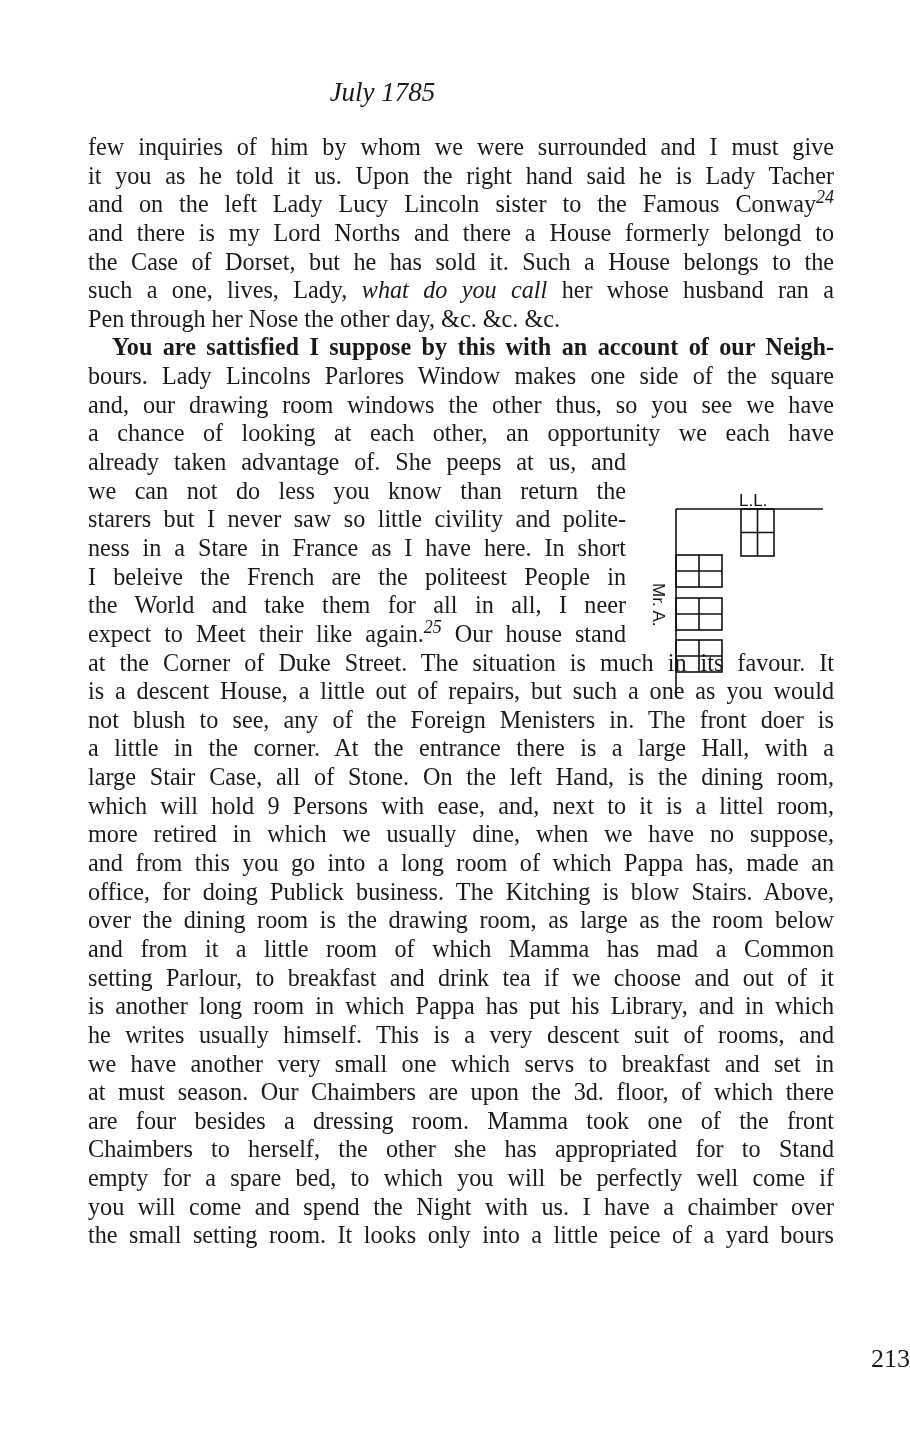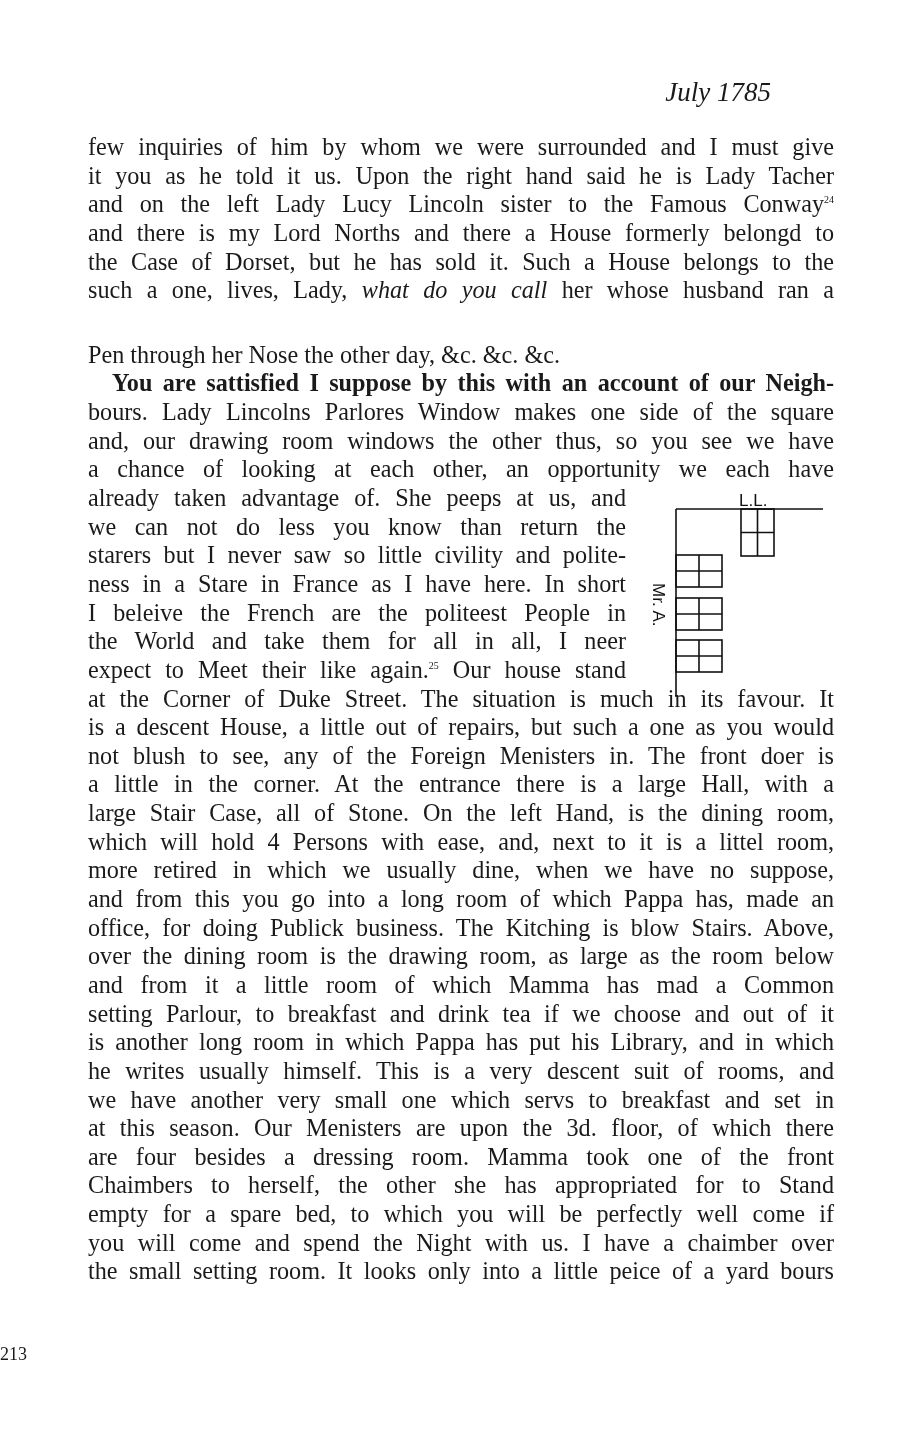--- a/index.html
+++ b/index.html
@@ -1,38 +1,38 @@
 <!DOCTYPE html>
 <html><head>
 <meta charset="utf-8">
 <style>
   html, body { margin: 0; padding: 0; background: #ffffff; }
   body { width: 910px; height: 1440px; position: relative; overflow: hidden; color: #1a1a1a; }
   .header {
-    position: absolute; left: 8px; width: 763px; top: 74px; text-align: right;
+    position: absolute; left: 1px; width: 763px; top: 74px; text-align: center;
     font-family: "Liberation Serif", "DejaVu Serif", serif; font-style: italic;
     font-size: 27px; line-height: 36px;
   }
   .body-text {
     position: absolute; left: 88px; top: 133px; width: 746px;
     font-family: "Liberation Serif", "DejaVu Serif", serif;
     font-size: 24.2px; line-height: 28.65px;
   }
   .line {
     display: block; white-space: nowrap; text-align: justify; text-align-last: justify;
     height: 28.65px; overflow: visible;
   }
-  .line.last { text-align-last: left; margin-top: 36px; }
+  .line.last { text-align-last: left; }
   .line.narrow { width: 538px; }
   .line.indent { text-indent: 24px; font-weight: bold; }
   .line em { font-style: italic; }
-  sup { font-size: 10px; line-height: 0; vertical-align: 9px; }
+  sup { font-size: 18px; line-height: 0; vertical-align: 9px; font-style: italic; }
   .page-number {
-    position: absolute; left: 0; width: 910px; top: 1344px; text-align: left;
-    font-family: "Liberation Serif", "DejaVu Serif", serif; font-size: 18px;
+    position: absolute; left: 0; width: 910px; top: 1344px; text-align: right;
+    font-family: "Liberation Serif", "DejaVu Serif", serif; font-size: 26px;
   }
   .diagram { position: absolute; left: 640px; top: 485px; width: 190px; height: 215px; }
   .diagram svg { width: 190px; height: 215px; display: block; }
   .diagram-label { font-family: "Liberation Sans", "DejaVu Sans", sans-serif; font-size: 17px; fill: #111; }
 </style>
 </head>
 <body>
 
 <div class="header">July 1785</div>
 
@@ -53,31 +53,31 @@
   <span class="line narrow">starers but I never saw so little civility and polite-</span>
   <span class="line narrow">ness in a Stare in France as I have here. In short</span>
   <span class="line narrow">I beleive the French are the politeest People in</span>
   <span class="line narrow">the World and take them for all in all, I neer</span>
   <span class="line narrow"><span>expect to Meet their like again.</span><sup>25</sup><span> Our house stand</span></span>
   <span class="line">at the Corner of Duke Street. The situation is much in its favour. It</span>
   <span class="line">is a descent House, a little out of repairs, but such a one as you would</span>
   <span class="line">not blush to see, any of the Foreign Menisters in. The front doer is</span>
   <span class="line">a little in the corner. At the entrance there is a large Hall, with a</span>
   <span class="line">large Stair Case, all of Stone. On the left Hand, is the dining room,</span>
-  <span class="line">which will hold 4 Persons with ease, and, next to it is a littel room,</span>
+  <span class="line">which will hold 9 Persons with ease, and, next to it is a littel room,</span>
   <span class="line">more retired in which we usually dine, when we have no suppose,</span>
   <span class="line">and from this you go into a long room of which Pappa has, made an</span>
   <span class="line">office, for doing Publick business. The Kitching is blow Stairs. Above,</span>
   <span class="line">over the dining room is the drawing room, as large as the room below</span>
   <span class="line">and from it a little room of which Mamma has mad a Common</span>
   <span class="line">setting Parlour, to breakfast and drink tea if we choose and out of it</span>
   <span class="line">is another long room in which Pappa has put his Library, and in which</span>
   <span class="line">he writes usually himself. This is a very descent suit of rooms, and</span>
   <span class="line">we have another very small one which servs to breakfast and set in</span>
-  <span class="line">at this season. Our Menisters are upon the 3d. floor, of which there</span>
+  <span class="line">at must season. Our Chaimbers are upon the 3d. floor, of which there</span>
   <span class="line">are four besides a dressing room. Mamma took one of the front</span>
   <span class="line">Chaimbers to herself, the other she has appropriated for to Stand</span>
   <span class="line">empty for a spare bed, to which you will be perfectly well come if</span>
   <span class="line">you will come and spend the Night with us. I have a chaimber over</span>
   <span class="line">the small setting room. It looks only into a little peice of a yard bours</span>
 </div>
 
 <div class="diagram">
   <svg viewBox="0 0 190 215">
 

